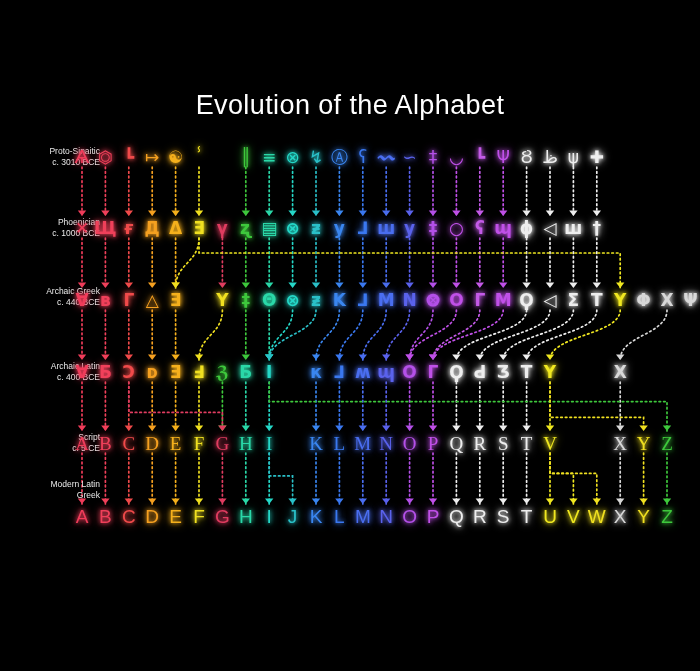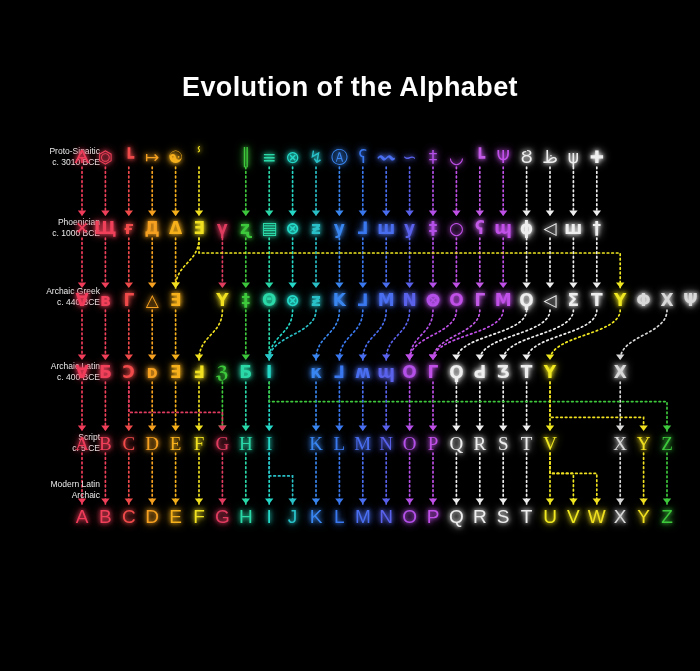--- a/index.html
+++ b/index.html
@@ -1,22 +1,22 @@
 <!DOCTYPE html>
 <html><head>
 <meta charset="utf-8">
 <style>
   html,body{margin:0;padding:0;background:#000;}
   body{width:700px;height:671px;overflow:hidden;
        font-family:"Liberation Sans","DejaVu Sans",sans-serif;}
   #stage{position:relative;width:700px;height:671px;background:#000;}
 
   #title{
-    position:absolute;left:0;top:72px;width:700px;text-align:center;
-    color:#ffffff;font-size:27px;font-weight:bold;letter-spacing:.4px;
+    position:absolute;left:0;top:90px;width:700px;text-align:center;
+    color:#ffffff;font-size:27px;font-weight:normal;letter-spacing:.4px;
     font-family:"Liberation Sans","DejaVu Sans",sans-serif;
   }
 
   .rowlabel{
     position:absolute;right:0;width:92px;text-align:right;
     color:#e9e9e9;font-size:8.5px;line-height:10.5px;
     font-family:"Liberation Sans","DejaVu Sans",sans-serif;
   }
   .rowlabel .l2{display:block;}
 
@@ -288,21 +288,21 @@
     </svg>
 
   <div id="title">Evolution of the Alphabet</div>
 
   <div id="labels">
       <div class="rowlabel" style="right: 600px; top: 146px;"><span>Proto-Sinaitic</span><span class="l2">c. 3010 BCE</span></div>
       <div class="rowlabel" style="right: 600px; top: 217px;"><span>Phoenician</span><span class="l2">c. 1000 BCE</span></div>
       <div class="rowlabel" style="right: 600px; top: 286px;"><span>Archaic Greek</span><span class="l2">c. 440 BCE</span></div>
       <div class="rowlabel" style="right: 600px; top: 361px;"><span>Archaic Latin</span><span class="l2">c. 400 BCE</span></div>
       <div class="rowlabel" style="right: 600px; top: 432px;"><span>Script</span><span class="l2">c. 5 CE</span></div>
-      <div class="rowlabel" style="right: 600px; top: 479px;"><span>Modern Latin</span><span class="l2">Archaic</span></div>
+      <div class="rowlabel" style="right: 600px; top: 479px;"><span>Modern Latin</span><span class="l2">Greek</span></div>
     </div>
   <div id="glyphs">
       <div class="glyphrow r0">
         <div class="g" style="left: 82px; top: 157px; color: rgb(240, 60, 90);">Ѧ</div>
         <div class="g" style="left: 105.4px; top: 157px; color: rgb(240, 64, 90);">⏣</div>
         <div class="g" style="left: 128.8px; top: 157px; color: rgb(240, 74, 74);">┗</div>
         <div class="g" style="left: 152.2px; top: 157px; color: rgb(245, 160, 32);">↦</div>
         <div class="g" style="left: 175.6px; top: 157px; color: rgb(245, 176, 28);">☯</div>
         <div class="g" style="left: 199px; top: 157px; color: rgb(240, 224, 32);">ⸯ</div>
         <div class="g" style="left: 245.8px; top: 157px; color: rgb(62, 200, 60);">║</div>

